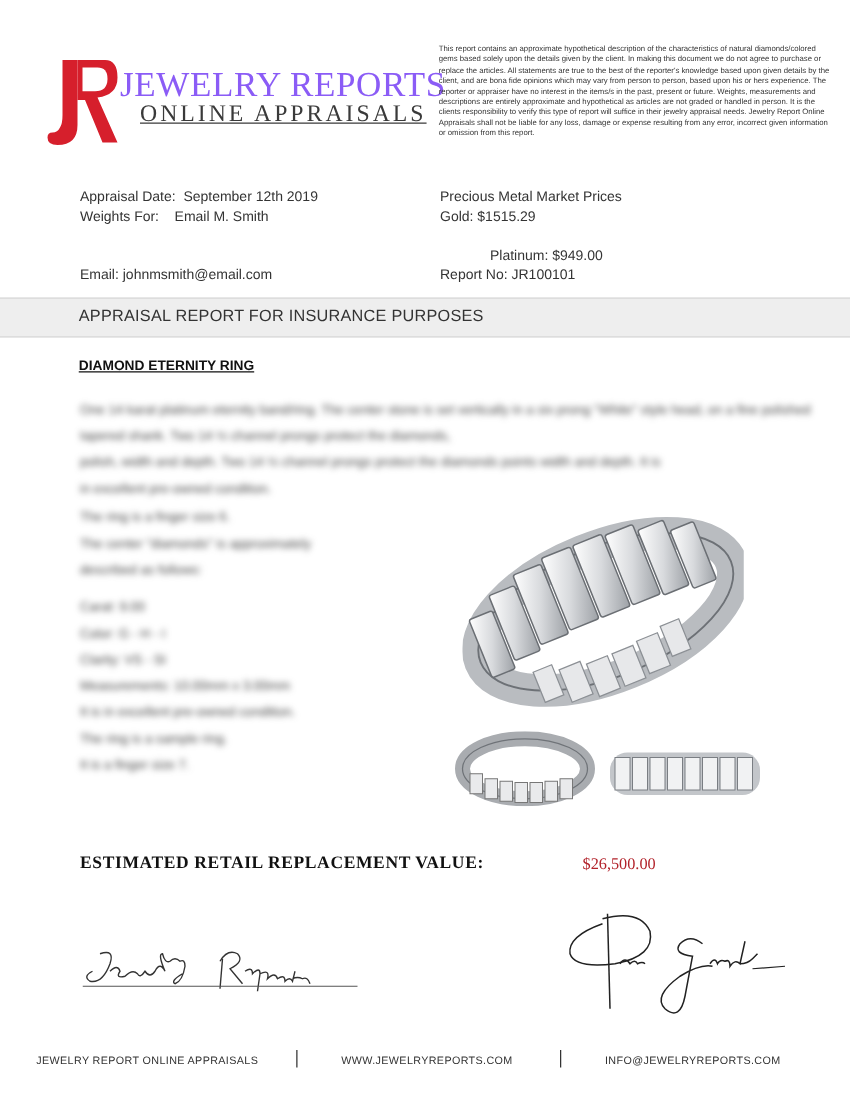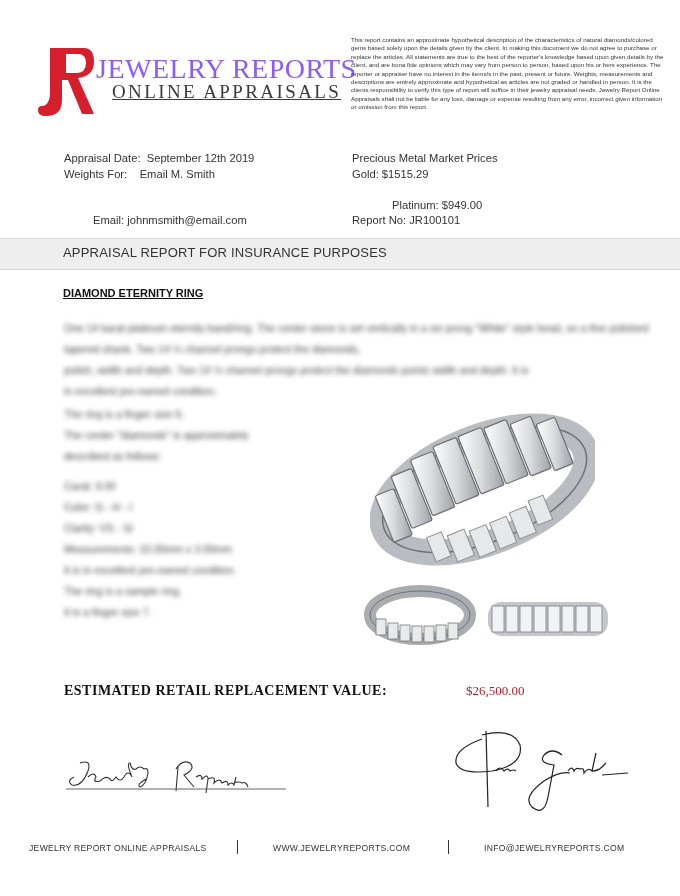--- a/index.html
+++ b/index.html
@@ -35,21 +35,21 @@
 <div class="abs disclaimer">This report contains an approximate hypothetical description of the characteristics of natural diamonds/colored gems based solely upon the details given by the client. In making this document we do not agree to purchase or replace the articles. All statements are true to the best of the reporter's knowledge based upon given details by the client, and are bona fide opinions which may vary from person to person, based upon his or hers experience. The reporter or appraiser have no interest in the items/s in the past, present or future. Weights, measurements and descriptions are entirely approximate and hypothetical as articles are not graded or handled in person. It is the clients responsibility to verify this type of report will suffice in their jewelry appraisal needs. Jewelry Report Online Appraisals shall not be liable for any loss, damage or expense resulting from any error, incorrect given information or omission from this report.</div>
 
 <div class="abs info" style="left:64px; top:151px;">
   <span>Appraisal Date:</span>&nbsp;
   <span>September 12th 2019</span>
 </div>
 <div class="abs info" style="left:64px; top:167px;">
   <span>Weights For:</span>&nbsp;&nbsp;&nbsp;
   <span>Email M. Smith</span>
 </div>
-<div class="abs info" style="left:64px; top:213px;margin-left:29px;">
+<div class="abs info" style="left:64px; top:213px;">
   <span>Email:</span>
   <span>johnmsmith@email.com</span>
 </div>
 
 <div class="abs info" style="left:352px; top:151px;">Precious Metal Market Prices</div>
 <div class="abs info" style="left:352px; top:167px;">
   <span>Gold:</span>
   <span>$1515.29</span>
 </div>
 <div class="abs info" style="left:352px; top:198px;margin-left:40px;">

